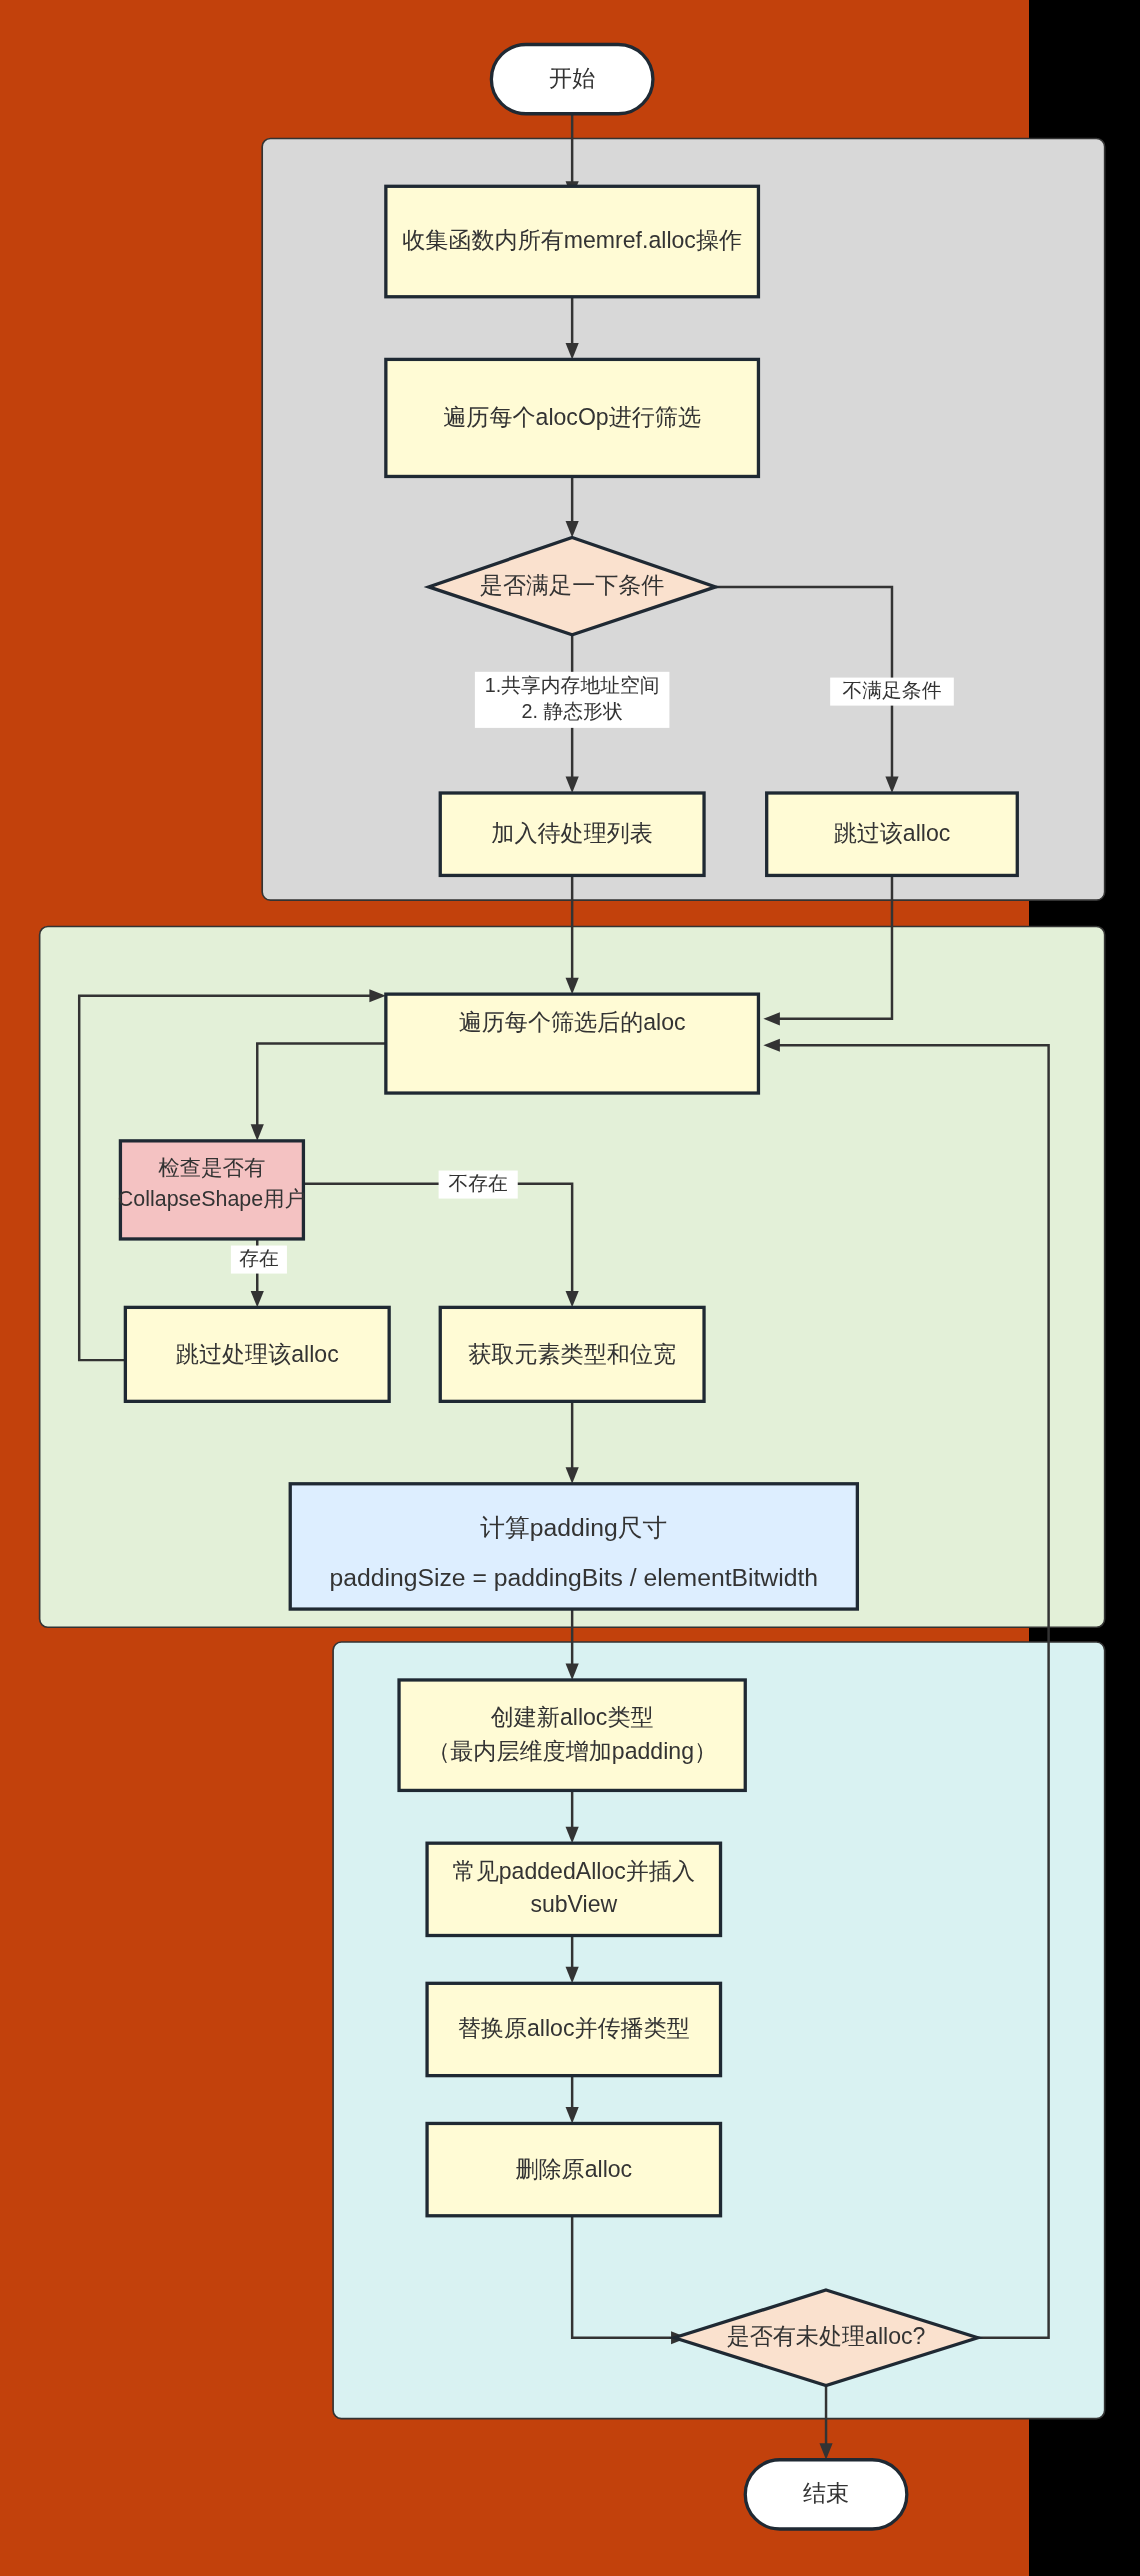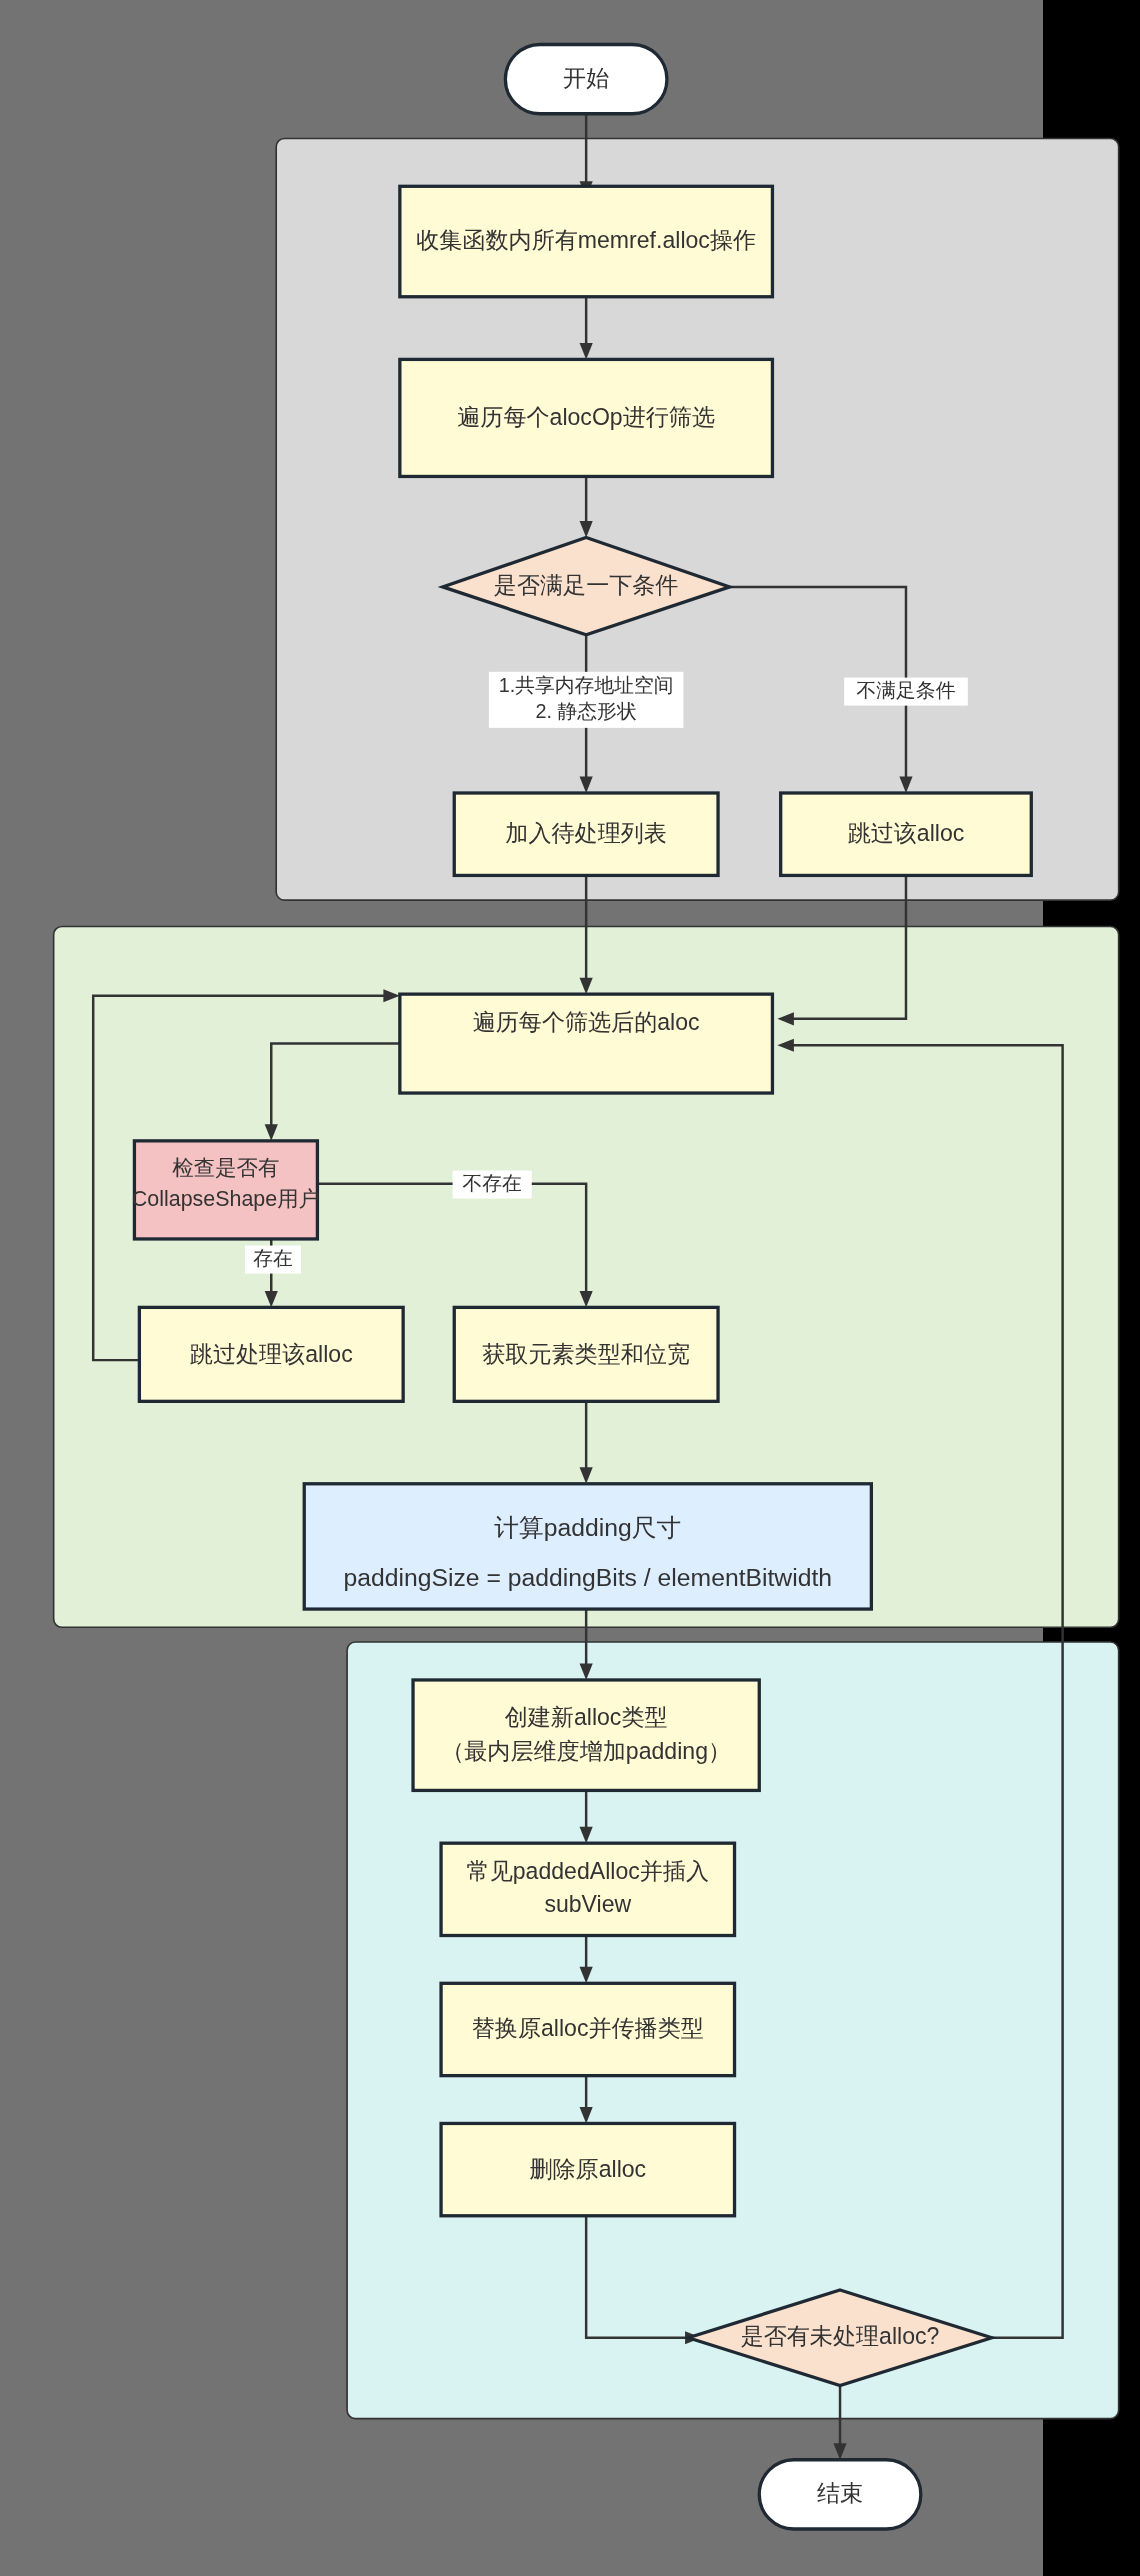--- a/index.html
+++ b/index.html
@@ -10,22 +10,21 @@
   body {
     width: 1141px;
     height: 2576px;
     font-family: "Liberation Sans", sans-serif;
     overflow: hidden;
   }
   #flow-root {
     position: relative;
     width: 1029px;
     height: 2576px;
-    background: #737373;
-    padding-left: 14px;
+    background: #c2410c;
   }
   svg#flow-svg {
     display: block;
     width: 1141px;
     height: 2576px;
   }
   .node-text {
     font-family: "Liberation Sans", sans-serif;
     fill: #333333;
     text-anchor: middle;

